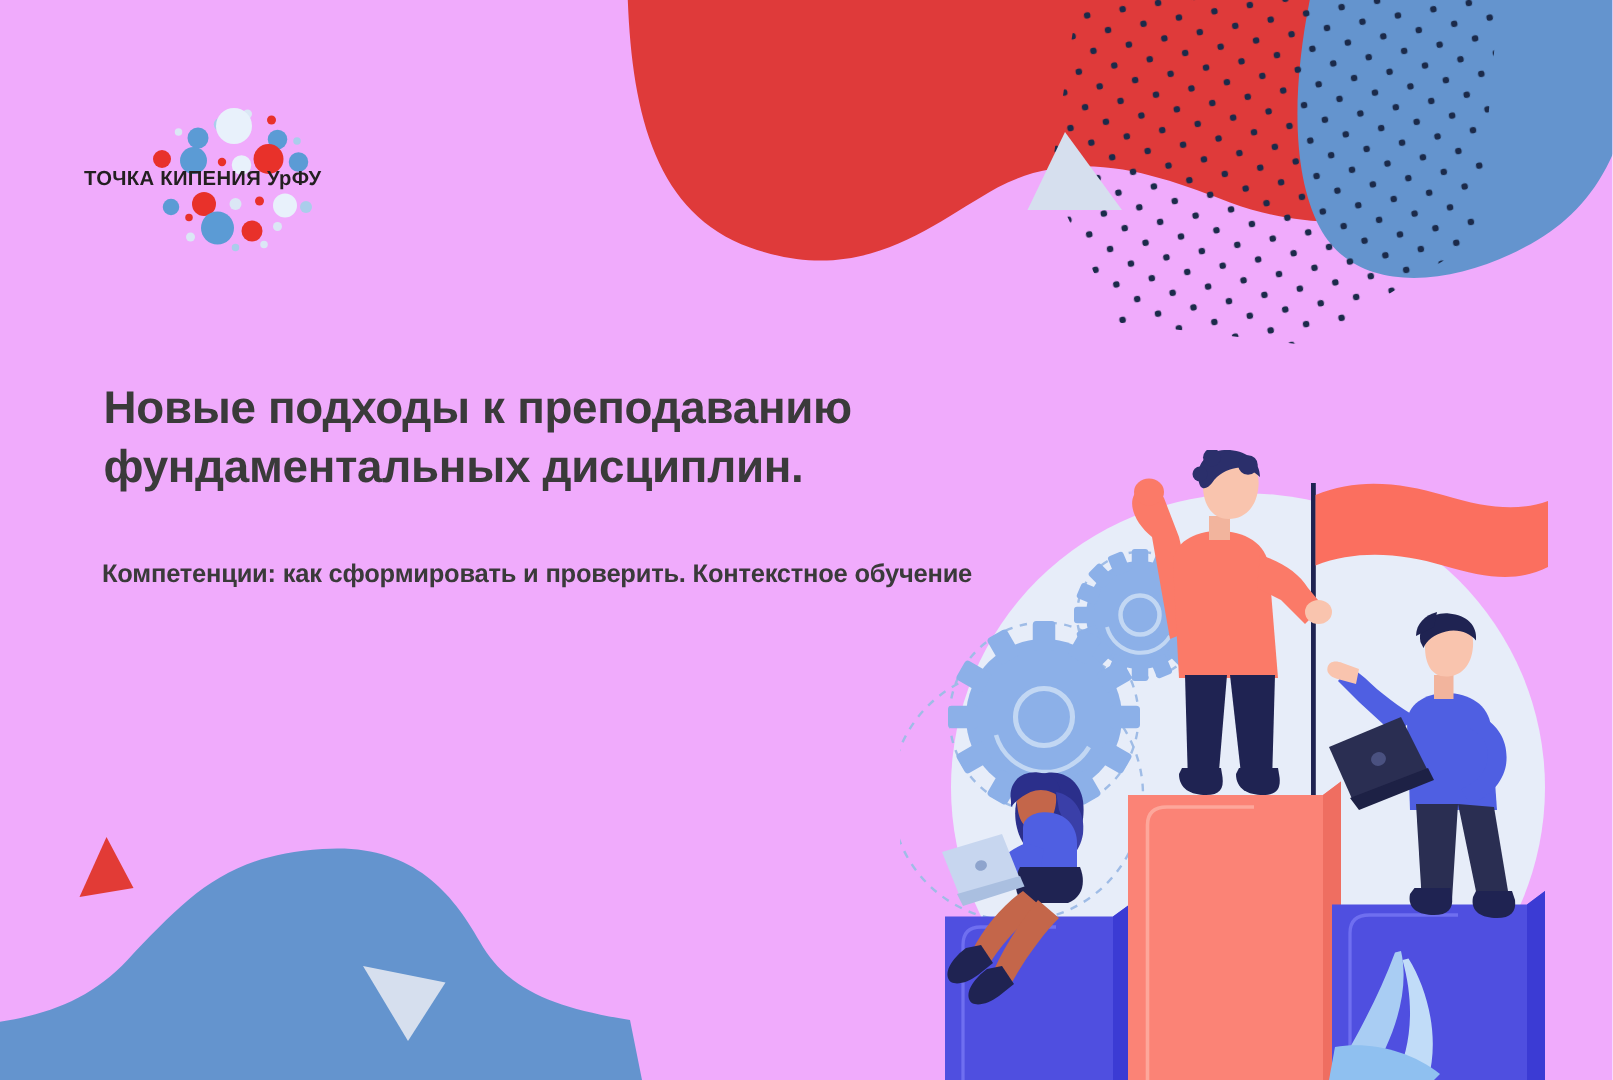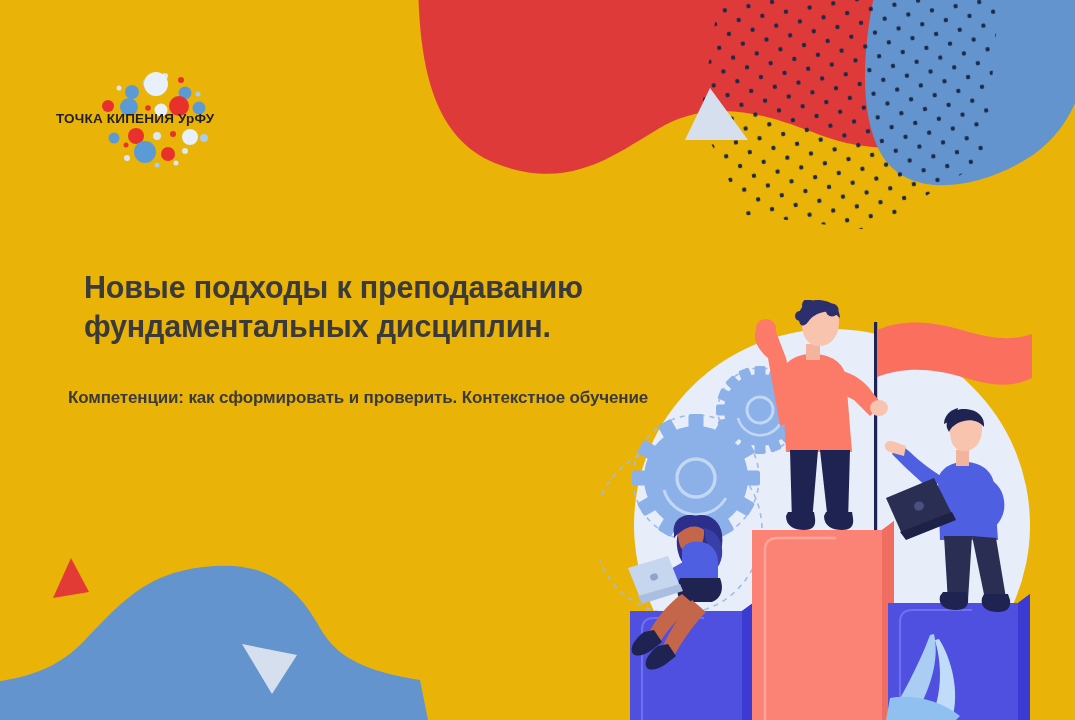--- a/index.html
+++ b/index.html
@@ -8,21 +8,21 @@
     padding: 0;
     background: #ffffff;
   }
   body {
     font-family: "Liberation Sans", sans-serif;
   }
   #slide {
     position: relative;
     width: 1075px;
     height: 720px;
-    background: #eab308;
+    background: #f0abfc;
     overflow: hidden;
   }
 
   
   .bg-layer {
     position: absolute;
     inset: 0;
     width: 1075px;
     height: 720px;
     pointer-events: none;
@@ -43,21 +43,21 @@
     left: 68px;
     top: 252px;
     width: 600px;
   }
   .title {
     font-size: 30.5px;
     font-weight: bold;
     line-height: 1.27;
     color: #3a3a3a;
     letter-spacing: -0.2px;
-    margin: 16px;
+    margin: 1px;
   }
   .subtitle {
     font-size: 17px;
     font-weight: bold;
     line-height: 1.33;
     color: #3a3a3a;
     letter-spacing: -0.15px;
     margin: 42px 0 0 0;
   }
 

